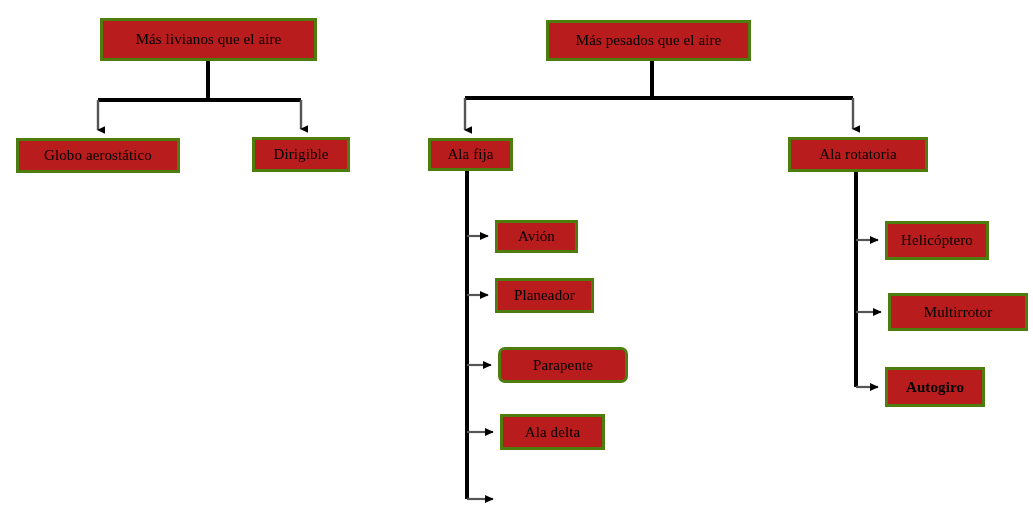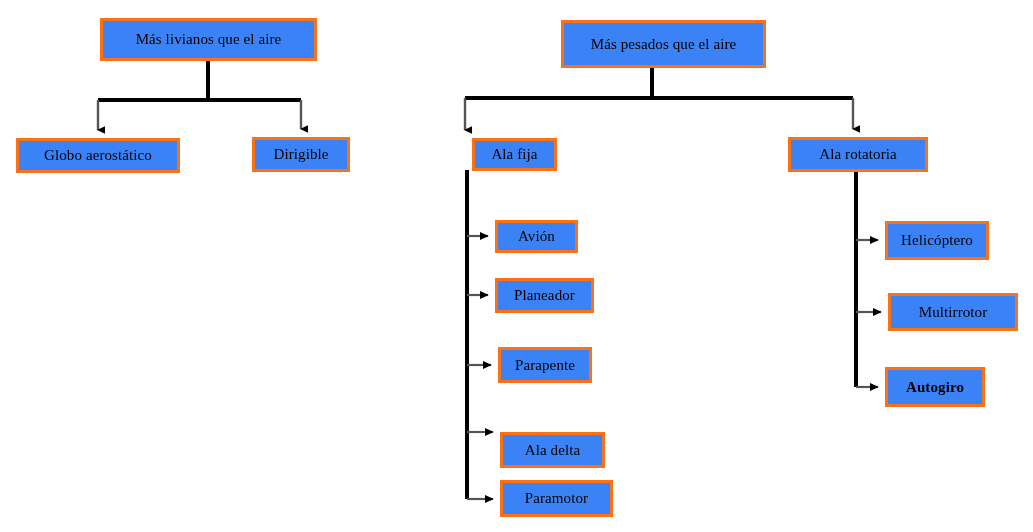--- a/index.html
+++ b/index.html
@@ -11,22 +11,22 @@
     position: relative;
     width: 1033px;
     height: 532px;
     background: #ffffff;
     overflow: hidden;
     font-family: "Liberation Serif", "DejaVu Serif", serif;
   }
   .node {
     position: absolute;
     box-sizing: border-box;
-    border: 3px solid #f97316;
-    background: #3b82f6;
+    border: 3px solid #4d7c0f;
+    background: #b91c1c;
     display: flex;
     align-items: center;
     justify-content: center;
     color: #000000;
     font-size: 15px;
     line-height: 1;
     white-space: nowrap;
     letter-spacing: 0.1px;
     z-index: 3;
   }
@@ -85,35 +85,34 @@
       <path d="M856,387 L878,387" stroke="#555555" stroke-width="2.2" fill="none" marker-end="url(#arrowRight)"></path>
     </g>
   </svg>
 
   <div class="node" style="left:100px; top:18px; width:217px; height:43px;">Más livianos que el aire</div>
 
   <div class="node" style="left:16px; top:138px; width:164px; height:35px;text-align:center;">Globo aerostático</div>
 
   <div class="node" style="left:252px; top:137px; width:98px; height:35px;">Dirigible</div>
 
-  <div class="node" style="left:561px; top:20px; width:205px; height:48px;">Más pesados que el aire</div>
+  <div class="node" style="left:546px; top:20px; width:205px; height:41px;">Más pesados que el aire</div>
 
-  <div class="node" style="left:428px; top:138px; width:85px; height:33px;margin-left:44px;">Ala fija</div>
+  <div class="node" style="left:428px; top:138px; width:85px; height:33px;">Ala fija</div>
 
   <div class="node" style="left:495px; top:220px; width:83px; height:33px;">Avión</div>
 
   <div class="node" style="left:788px; top:137px; width:140px; height:35px;">Ala rotatoria</div>
 
   <div class="node" style="left:495px; top:278px; width:99px; height:35px;">Planeador</div>
 
-  <div class="node" style="left:498px; top:347px; width:94px; height:36px;">Parapente</div>
+  <div class="node" style="left:498px; top:347px; width:130px; height:36px;border-radius:7px;">Parapente</div>
 
-  <div class="node" style="left:500px; top:414px; width:105px; height:36px;margin-top:18px;">Ala delta</div>
+  <div class="node" style="left:500px; top:414px; width:105px; height:36px;">Ala delta</div>
 
-  <div class="node" style="left:500px; top:480px; width:113px; height:37px;">Paramotor</div>
 
   <div class="node" style="left:885px; top:221px; width:104px; height:39px;">Helicóptero</div>
 
-  <div class="node" style="left:888px; top:293px; width:130px; height:38px;">Multirrotor</div>
+  <div class="node" style="left:888px; top:293px; width:140px; height:38px;">Multirrotor</div>
 
   <div class="node" style="left:885px; top:367px; width:100px; height:40px;font-weight:bold;">Autogiro</div>
 
 </div>
 
 </body></html>

